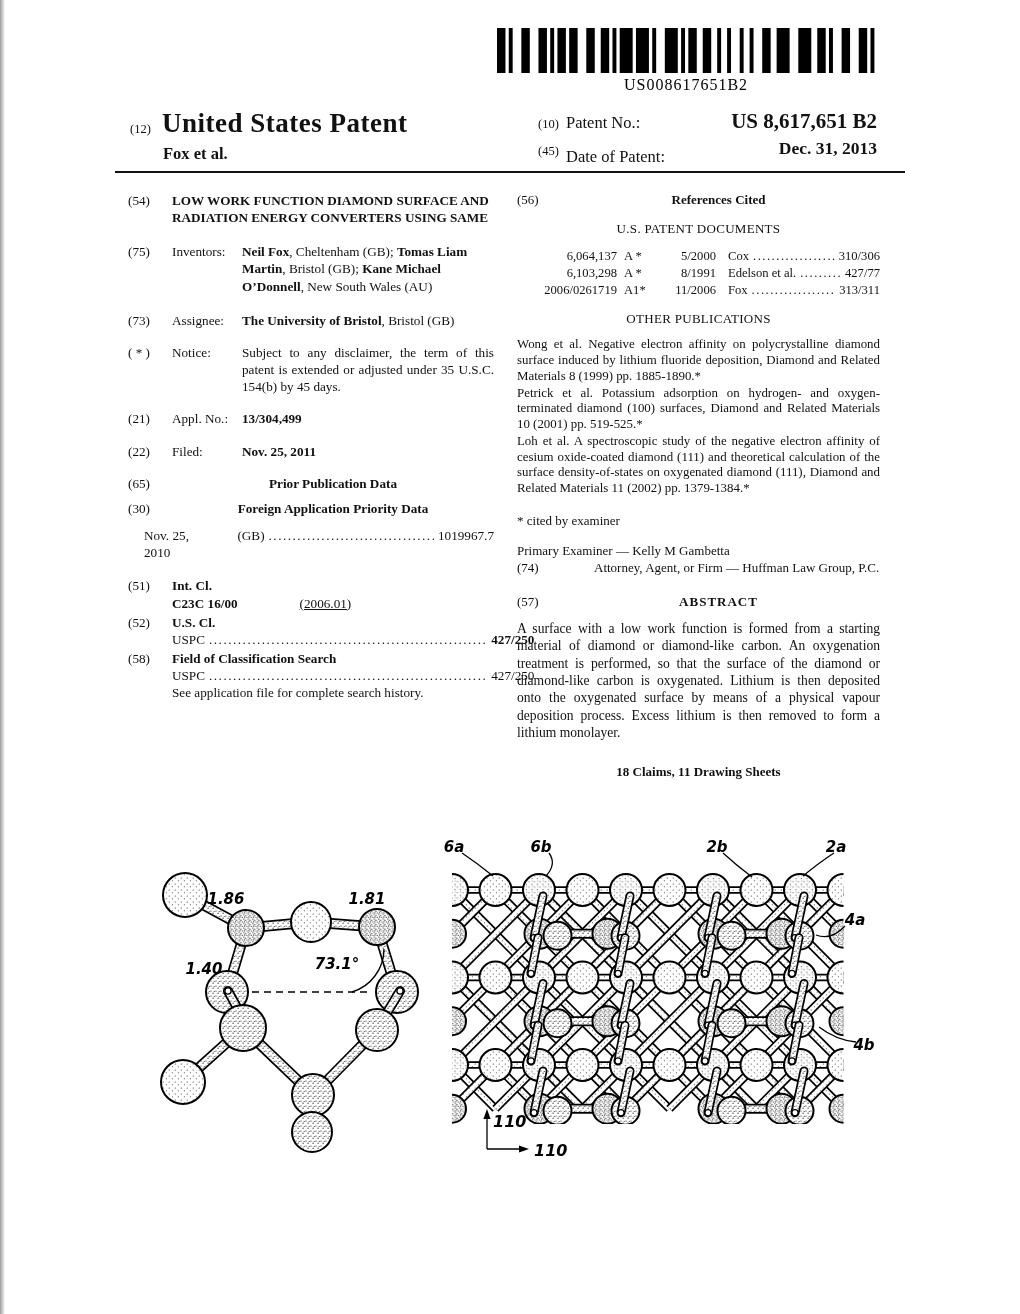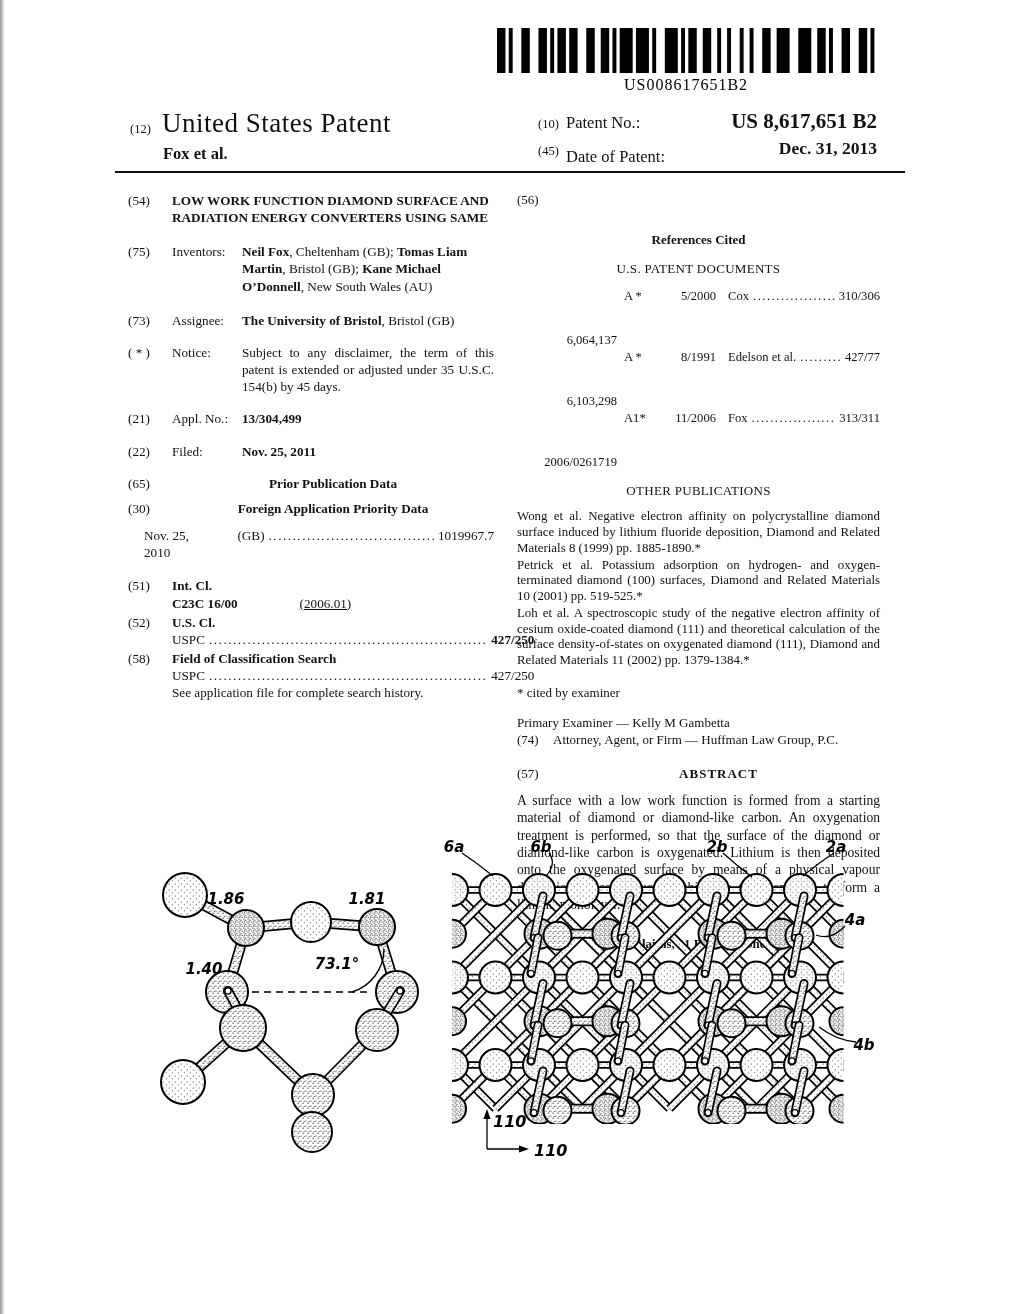--- a/index.html
+++ b/index.html
@@ -3,40 +3,40 @@
 <meta charset="utf-8">
 <style>
   html,body{margin:0;padding:0;background:#e8e8e8;}
   .page{position:relative;width:1020px;height:1314px;background:#ffffff;overflow:hidden;
         font-family:"Liberation Serif",serif;color:#111;}
   .scanedge{position:absolute;left:0;top:0;width:5px;height:100%;
             background:linear-gradient(90deg,#9a9a9a,#ffffff);}
   .abs{position:absolute;}
   .hrule{position:absolute;left:115px;top:171px;width:790px;height:2px;background:#111;}
   .smallnum{font-size:12.5px;}
-  .hdr-title{font-size:27px;font-weight:normal;letter-spacing:.5px;}
+  .hdr-title{font-size:27px;font-weight:bold;letter-spacing:.5px;}
   .hdr-auth{font-size:16.5px;font-weight:bold;}
   .hdr-lab{font-size:16.5px;font-weight:normal;}
   .hdr-patno{font-size:21px;font-weight:bold;text-align:right;width:240px;}
   .hdr-date{font-size:17.5px;font-weight:bold;text-align:right;width:240px;}
 
   .colL{position:absolute;left:128px;top:192px;width:366px;font-size:13.2px;line-height:1.3;}
   .colR{position:absolute;left:517px;top:192px;width:363px;font-size:13px;line-height:1.27;}
   .row{display:flex;margin-bottom:15px;}
   .n{flex:0 0 44px;}
   .lab{flex:0 0 70px;}
   .val{flex:1;}
   .bd{font-weight:bold;}
   .it{}
   .ctr{text-align:center;}
   .just{text-align:justify;}
   .dots{flex:1 1 auto;overflow:hidden;white-space:nowrap;margin:0 4px;letter-spacing:1.5px;}
   .indent{padding-left:44px;}
   .trow{display:flex;margin-bottom:1px;}
-  .tnum{flex:0 0 100px;text-align:right;margin-top:44px;}
+  .tnum{flex:0 0 100px;text-align:right;}
   .tkind{flex:0 0 38px;padding-left:7px;}
   .tdate{flex:0 0 54px;text-align:right;}
   .tname{padding-left:12px;white-space:nowrap;}
   .tcls{text-align:right;white-space:nowrap;}
   .refp{text-align:justify;margin:0 0 1px 0;font-size:12.9px;line-height:1.22;}
   .abstract{font-size:13.6px;line-height:1.28;}
   svg text.figlab{font-family:"DejaVu Sans",sans-serif;font-style:italic;font-weight:bold;}
 </style>
 </head>
 <body>
@@ -164,21 +164,21 @@
             <span>USPC</span>
             <span class="dots">..........................................................</span>
             <span>427/250</span>
           </div>
         <div>See application file for complete search history.</div>
       </div>
     </div>
   </div>
 
   <div class="colR">
-    <div class="row" style="margin-bottom:12px;flex-direction:column;">
+    <div class="row" style="margin-bottom:12px;">
       <span class="n" style="flex-basis:40px;">(56)</span>
       <div class="val ctr bd">References Cited</div>
     </div>
     <div class="ctr" style="margin-bottom:12px;letter-spacing:.3px;">U.S. PATENT DOCUMENTS</div>
     <div style="font-size:12.6px;margin-bottom:12px;">
       <div class="trow">
         <span class="tnum">6,064,137</span>
         <span class="tkind">A *</span>
         <span class="tdate">5/2000</span>
         <span class="tname">Cox</span>
@@ -201,21 +201,21 @@
         <span class="dots">...............................</span>
         <span class="tcls">313/311</span>
       </div>
     </div>
     <div class="ctr" style="margin-bottom:10px;letter-spacing:.3px;">OTHER PUBLICATIONS</div>
     <p class="refp">Wong et al. Negative electron affinity on polycrystalline diamond surface induced by lithium fluoride deposition, Diamond and Related Materials 8 (1999) pp. 1885-1890.*</p>
     <p class="refp">Petrick et al. Potassium adsorption on hydrogen- and oxygen-terminated diamond (100) surfaces, Diamond and Related Materials 10 (2001) pp. 519-525.*</p>
     <p class="refp">Loh et al. A spectroscopic study of the negative electron affinity of cesium oxide-coated diamond (111) and theoretical calculation of the surface density-of-states on oxygenated diamond (111), Diamond and Related Materials 11 (2002) pp. 1379-1384.*</p>
     <div style="margin-top:16px;margin-bottom:14px;">* cited by examiner</div>
     <div><span class="it">Primary Examiner</span> <span>— Kelly M Gambetta</span></div>
-    <div style="display:flex;">
+    <div style="display:flex;gap:41px;">
       <span style="flex:0 0 36px;">(74)</span>
       <div><span class="it">Attorney, Agent, or Firm</span> <span>— Huffman Law Group, P.C.</span></div>
     </div>
     <div class="row" style="margin-top:18px;margin-bottom:9px;">
       <span class="n" style="flex-basis:40px;">(57)</span>
       <div class="val ctr bd" style="letter-spacing:1px;">ABSTRACT</div>
     </div>
     <div class="just abstract">A surface with a low work function is formed from a starting material of diamond or diamond-like carbon. An oxygenation treatment is performed, so that the surface of the diamond or diamond-like carbon is oxygenated. Lithium is then deposited onto the oxygenated surface by means of a physical vapour deposition process. Excess lithium is then removed to form a lithium monolayer.</div>
     <div class="ctr bd" style="margin-top:22px;">18 Claims, 11 Drawing Sheets</div>
   </div>

